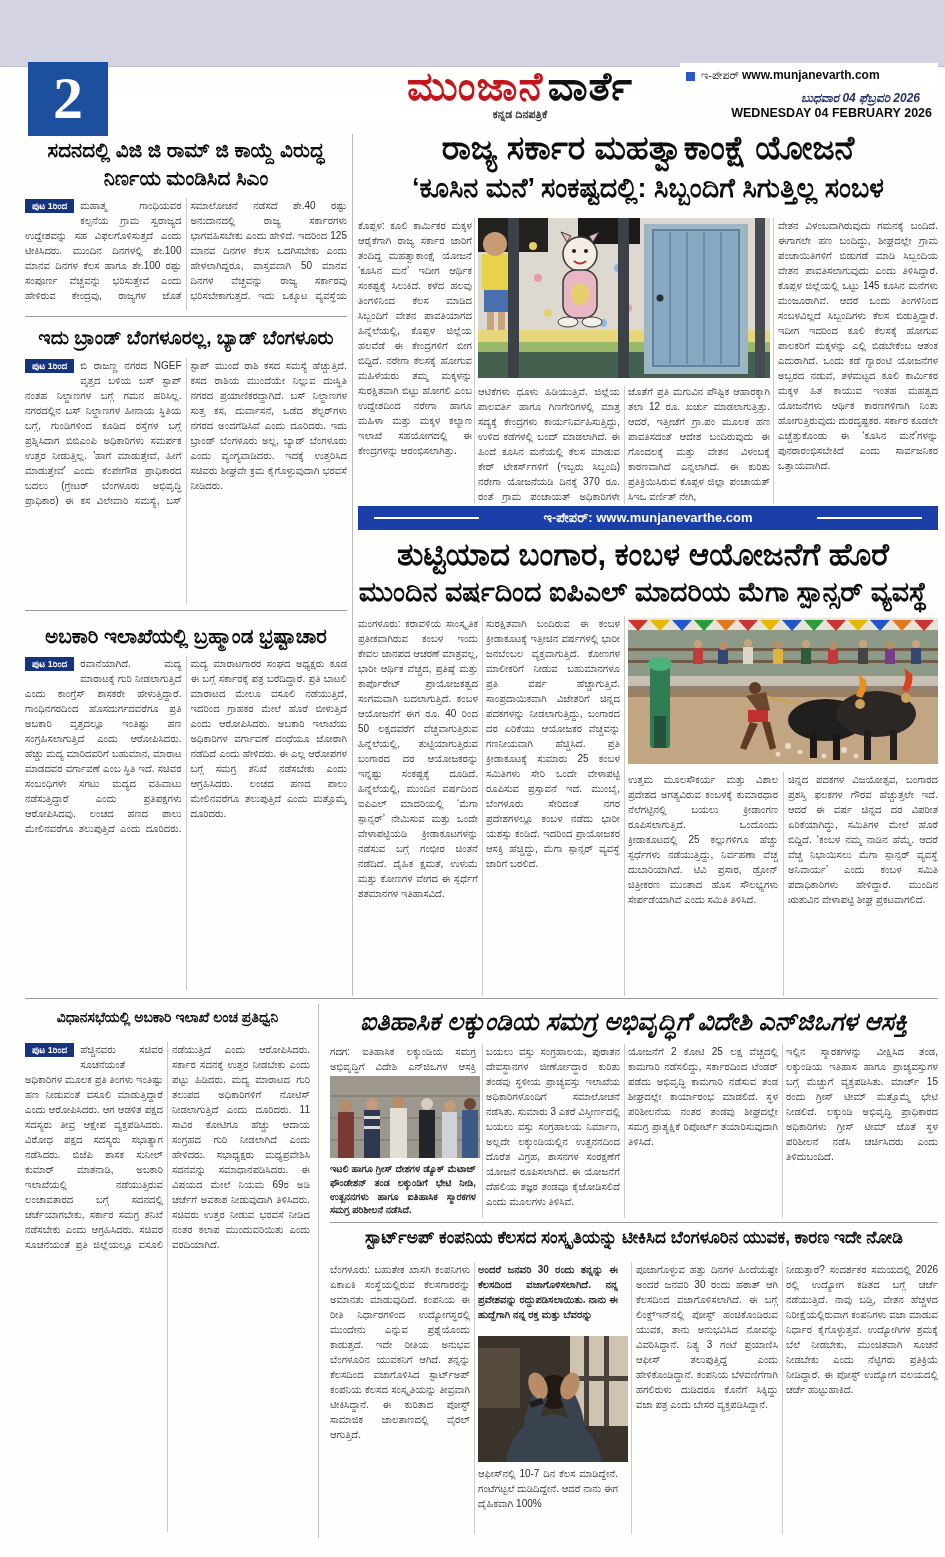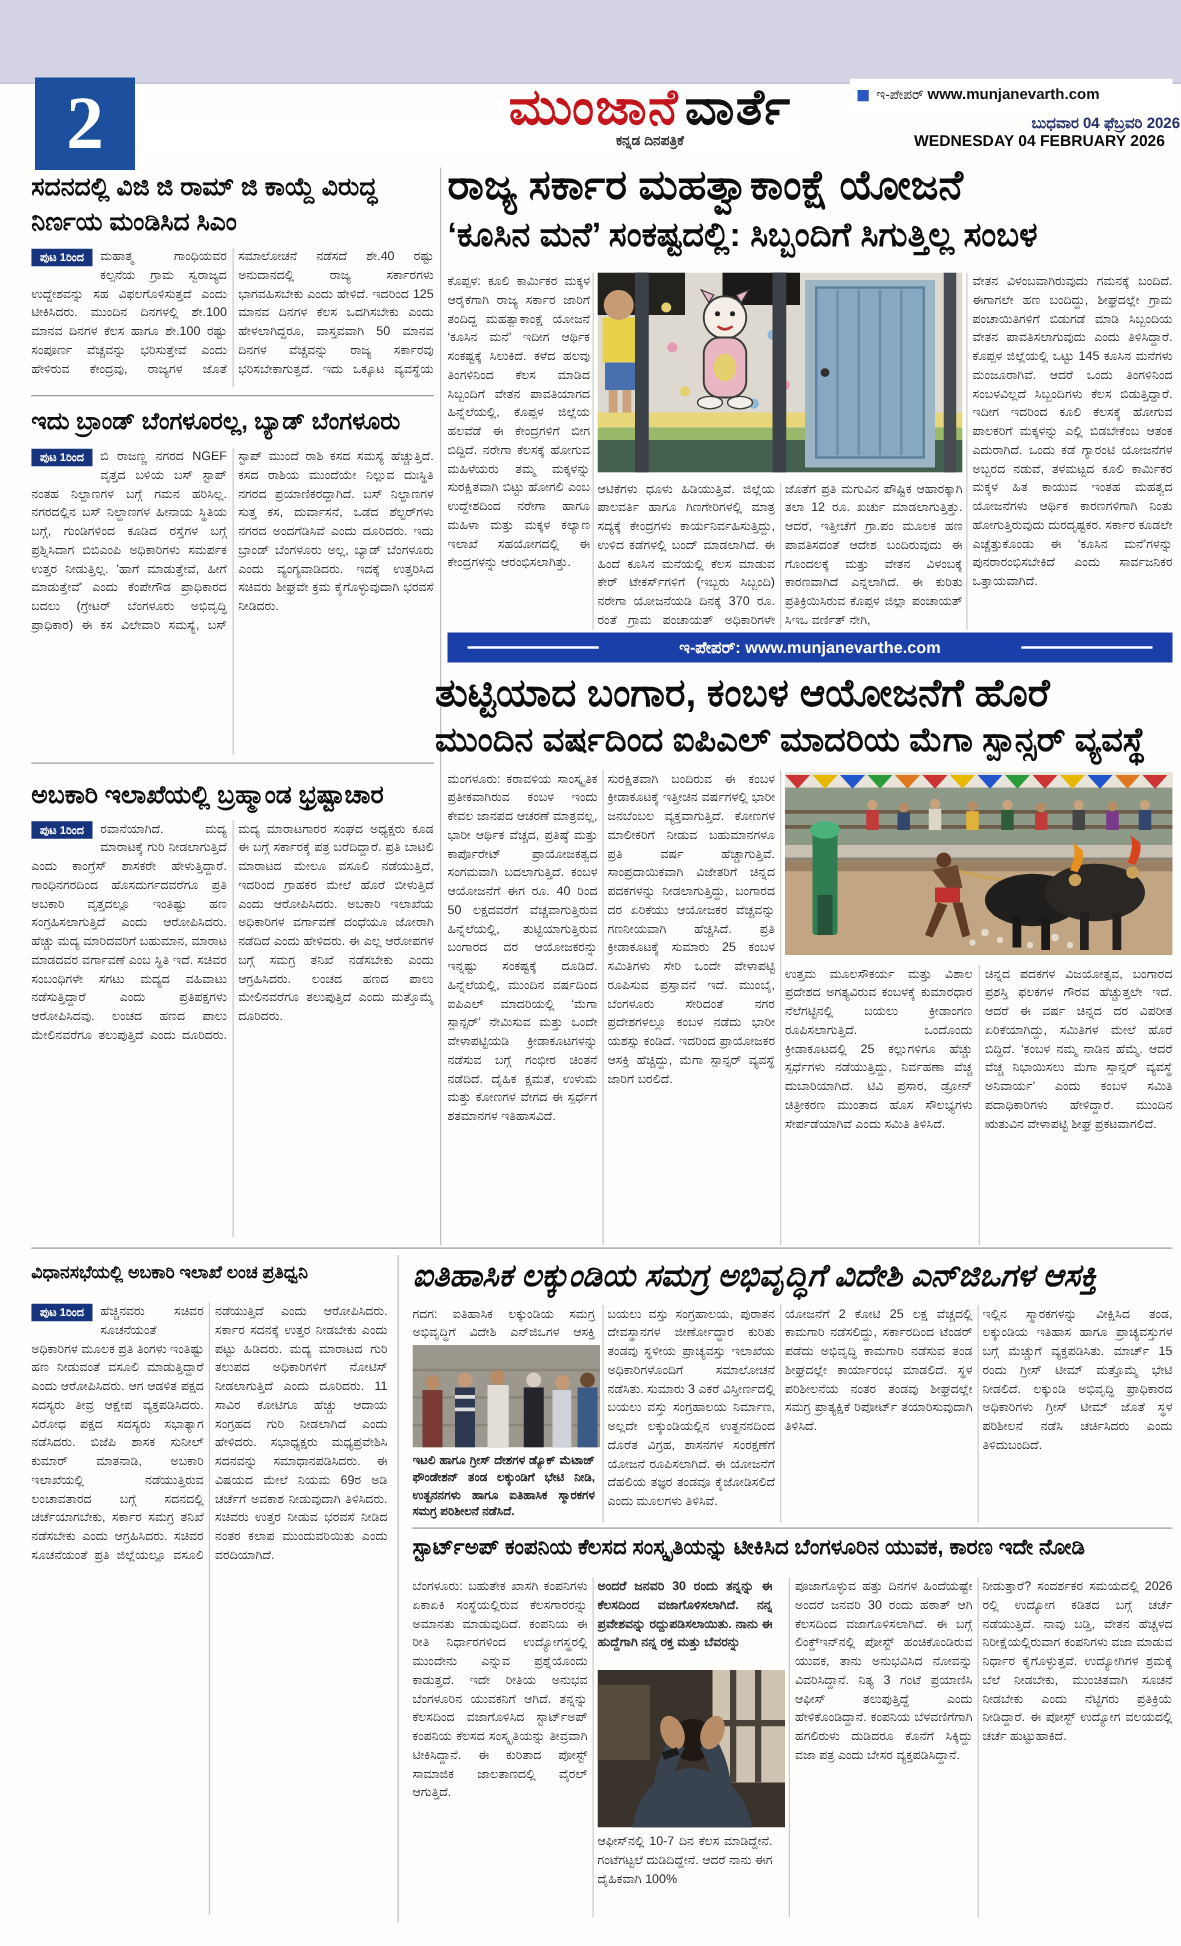--- a/index.html
+++ b/index.html
@@ -11,21 +11,21 @@
            font-weight:bold;font-size:60px;text-align:center;line-height:72px;}
   .masthead{text-align:center;}
   .masthead .red{color:#c3161c;font-weight:bold;font-size:40px;letter-spacing:1px;}
   .masthead .blk{color:#111;font-weight:bold;font-size:40px;letter-spacing:1px;}
   .masthead .sub{font-size:11px;color:#333;margin-top:-2px;font-weight:bold;}
   .hdr-white{background:#ffffff;}
   .hdr-site{font-size:11px;text-align:left;line-height:25px;color:#111;}
   .hdr-site b{font-size:12px;}
   .hdr-kn{font-size:12px;font-weight:bold;text-align:right;color:#26306a;}
   .hdr-en{font-size:12.5px;font-weight:bold;text-align:right;color:#0a0a0a;}
-  .hl{font-weight:bold;color:#0d0d0d;text-align:left;}
+  .hl{font-weight:bold;color:#0d0d0d;text-align:center;}
   .hl-l1{font-size:20px;line-height:1.4;}
   .hl-l2{font-size:19px;line-height:1.3;}
   .hl-main1{font-size:33px;line-height:1.2;}
   .hl-main2{font-size:27px;line-height:1.2;}
   .hl-k1{font-size:31px;line-height:1.2;}
   .hl-k2{font-size:27px;line-height:1.2;}
   .hl-lak{font-size:25px;line-height:1.2;font-style:italic;}
   .hl-st{font-size:17px;line-height:1.2;}
   .bt{font-size:10px;line-height:1.5;text-align:justify;color:#2b2b2b;overflow:hidden;}
   .two-col{column-count:2;column-gap:9px;column-rule:1px solid #c9c9c9;}
@@ -56,21 +56,21 @@
     <div class="sub">ಕನ್ನಡ ದಿನಪತ್ರಿಕೆ</div>
   </div>
 
   <div class="abs hdr-white" style="left:680px;top:63px;width:258px;height:25px;padding:0 6px;box-sizing:border-box;">
     <div class="hdr-site">
       <span class="epicon"></span>
       <span>ಇ-ಪೇಪರ್</span>
       <b>www.munjanevarth.com</b>
     </div>
   </div>
-  <div class="abs hdr-kn" style="left:692px;top:91px;width:252px;">ಬುಧವಾರ 04 ಫೆಬ್ರವರಿ 2026</div>
+  <div class="abs hdr-kn" style="left:668px;top:91px;width:252px;font-style:italic;">ಬುಧವಾರ 04 ಫೆಬ್ರವರಿ 2026</div>
   <div class="abs hdr-en" style="left:680px;top:106px;width:252px;">WEDNESDAY 04 FEBRUARY 2026</div>
 
   <div class="abs vrule" style="left:352px;top:134px;height:862px;"></div>
   <div class="abs vrule" style="left:318px;top:1004px;height:534px;"></div>
 
   <div class="abs hl hl-l1" style="left:25px;top:136px;width:322px;">ಸದನದಲ್ಲಿ ವಿಜಿ ಜಿ ರಾಮ್ ಜಿ ಕಾಯ್ದೆ ವಿರುದ್ಧ ನಿರ್ಣಯ ಮಂಡಿಸಿದ ಸಿಎಂ</div>
   <div class="abs bt two-col" style="left:25px;top:198px;width:322px;height:112px;">
     <span class="tag">ಪುಟ 1ರಿಂದ</span><span>ಮಹಾತ್ಮ ಗಾಂಧಿಯವರ ಕಲ್ಪನೆಯ ಗ್ರಾಮ ಸ್ವರಾಜ್ಯದ ಉದ್ದೇಶವನ್ನು ಸಹ ವಿಫಲಗೊಳಿಸುತ್ತದೆ ಎಂದು ಟೀಕಿಸಿದರು. ಮುಂದಿನ ದಿನಗಳಲ್ಲಿ ಶೇ.100 ಮಾನವ ದಿನಗಳ ಕೆಲಸ ಹಾಗೂ ಶೇ.100 ರಷ್ಟು ಸಂಪೂರ್ಣ ವೆಚ್ಚವನ್ನು ಭರಿಸುತ್ತೇವೆ ಎಂದು ಹೇಳಿರುವ ಕೇಂದ್ರವು, ರಾಜ್ಯಗಳ ಜೊತೆ ಸಮಾಲೋಚನೆ ನಡೆಸದೆ ಶೇ.40 ರಷ್ಟು ಅನುದಾನದಲ್ಲಿ ರಾಜ್ಯ ಸರ್ಕಾರಗಳು ಭಾಗವಹಿಸಬೇಕು ಎಂದು ಹೇಳಿದೆ. ಇದರಿಂದ 125 ಮಾನವ ದಿನಗಳ ಕೆಲಸ ಒದಗಿಸಬೇಕು ಎಂದು ಹೇಳಲಾಗಿದ್ದರೂ, ವಾಸ್ತವವಾಗಿ 50 ಮಾನವ ದಿನಗಳ ವೆಚ್ಚವನ್ನು ರಾಜ್ಯ ಸರ್ಕಾರವು ಭರಿಸಬೇಕಾಗುತ್ತದೆ. ಇದು ಒಕ್ಕೂಟ ವ್ಯವಸ್ಥೆಯ ರಚನೆಯ ಮೇಲೆ ಪರಿಣಾಮ ಬೀರುತ್ತದೆ ಎಂದು ಕಳವಳ ವ್ಯಕ್ತಪಡಿಸಿದರು.</span>
   </div>
   <div class="abs hrule" style="left:25px;top:316px;width:322px;"></div>

